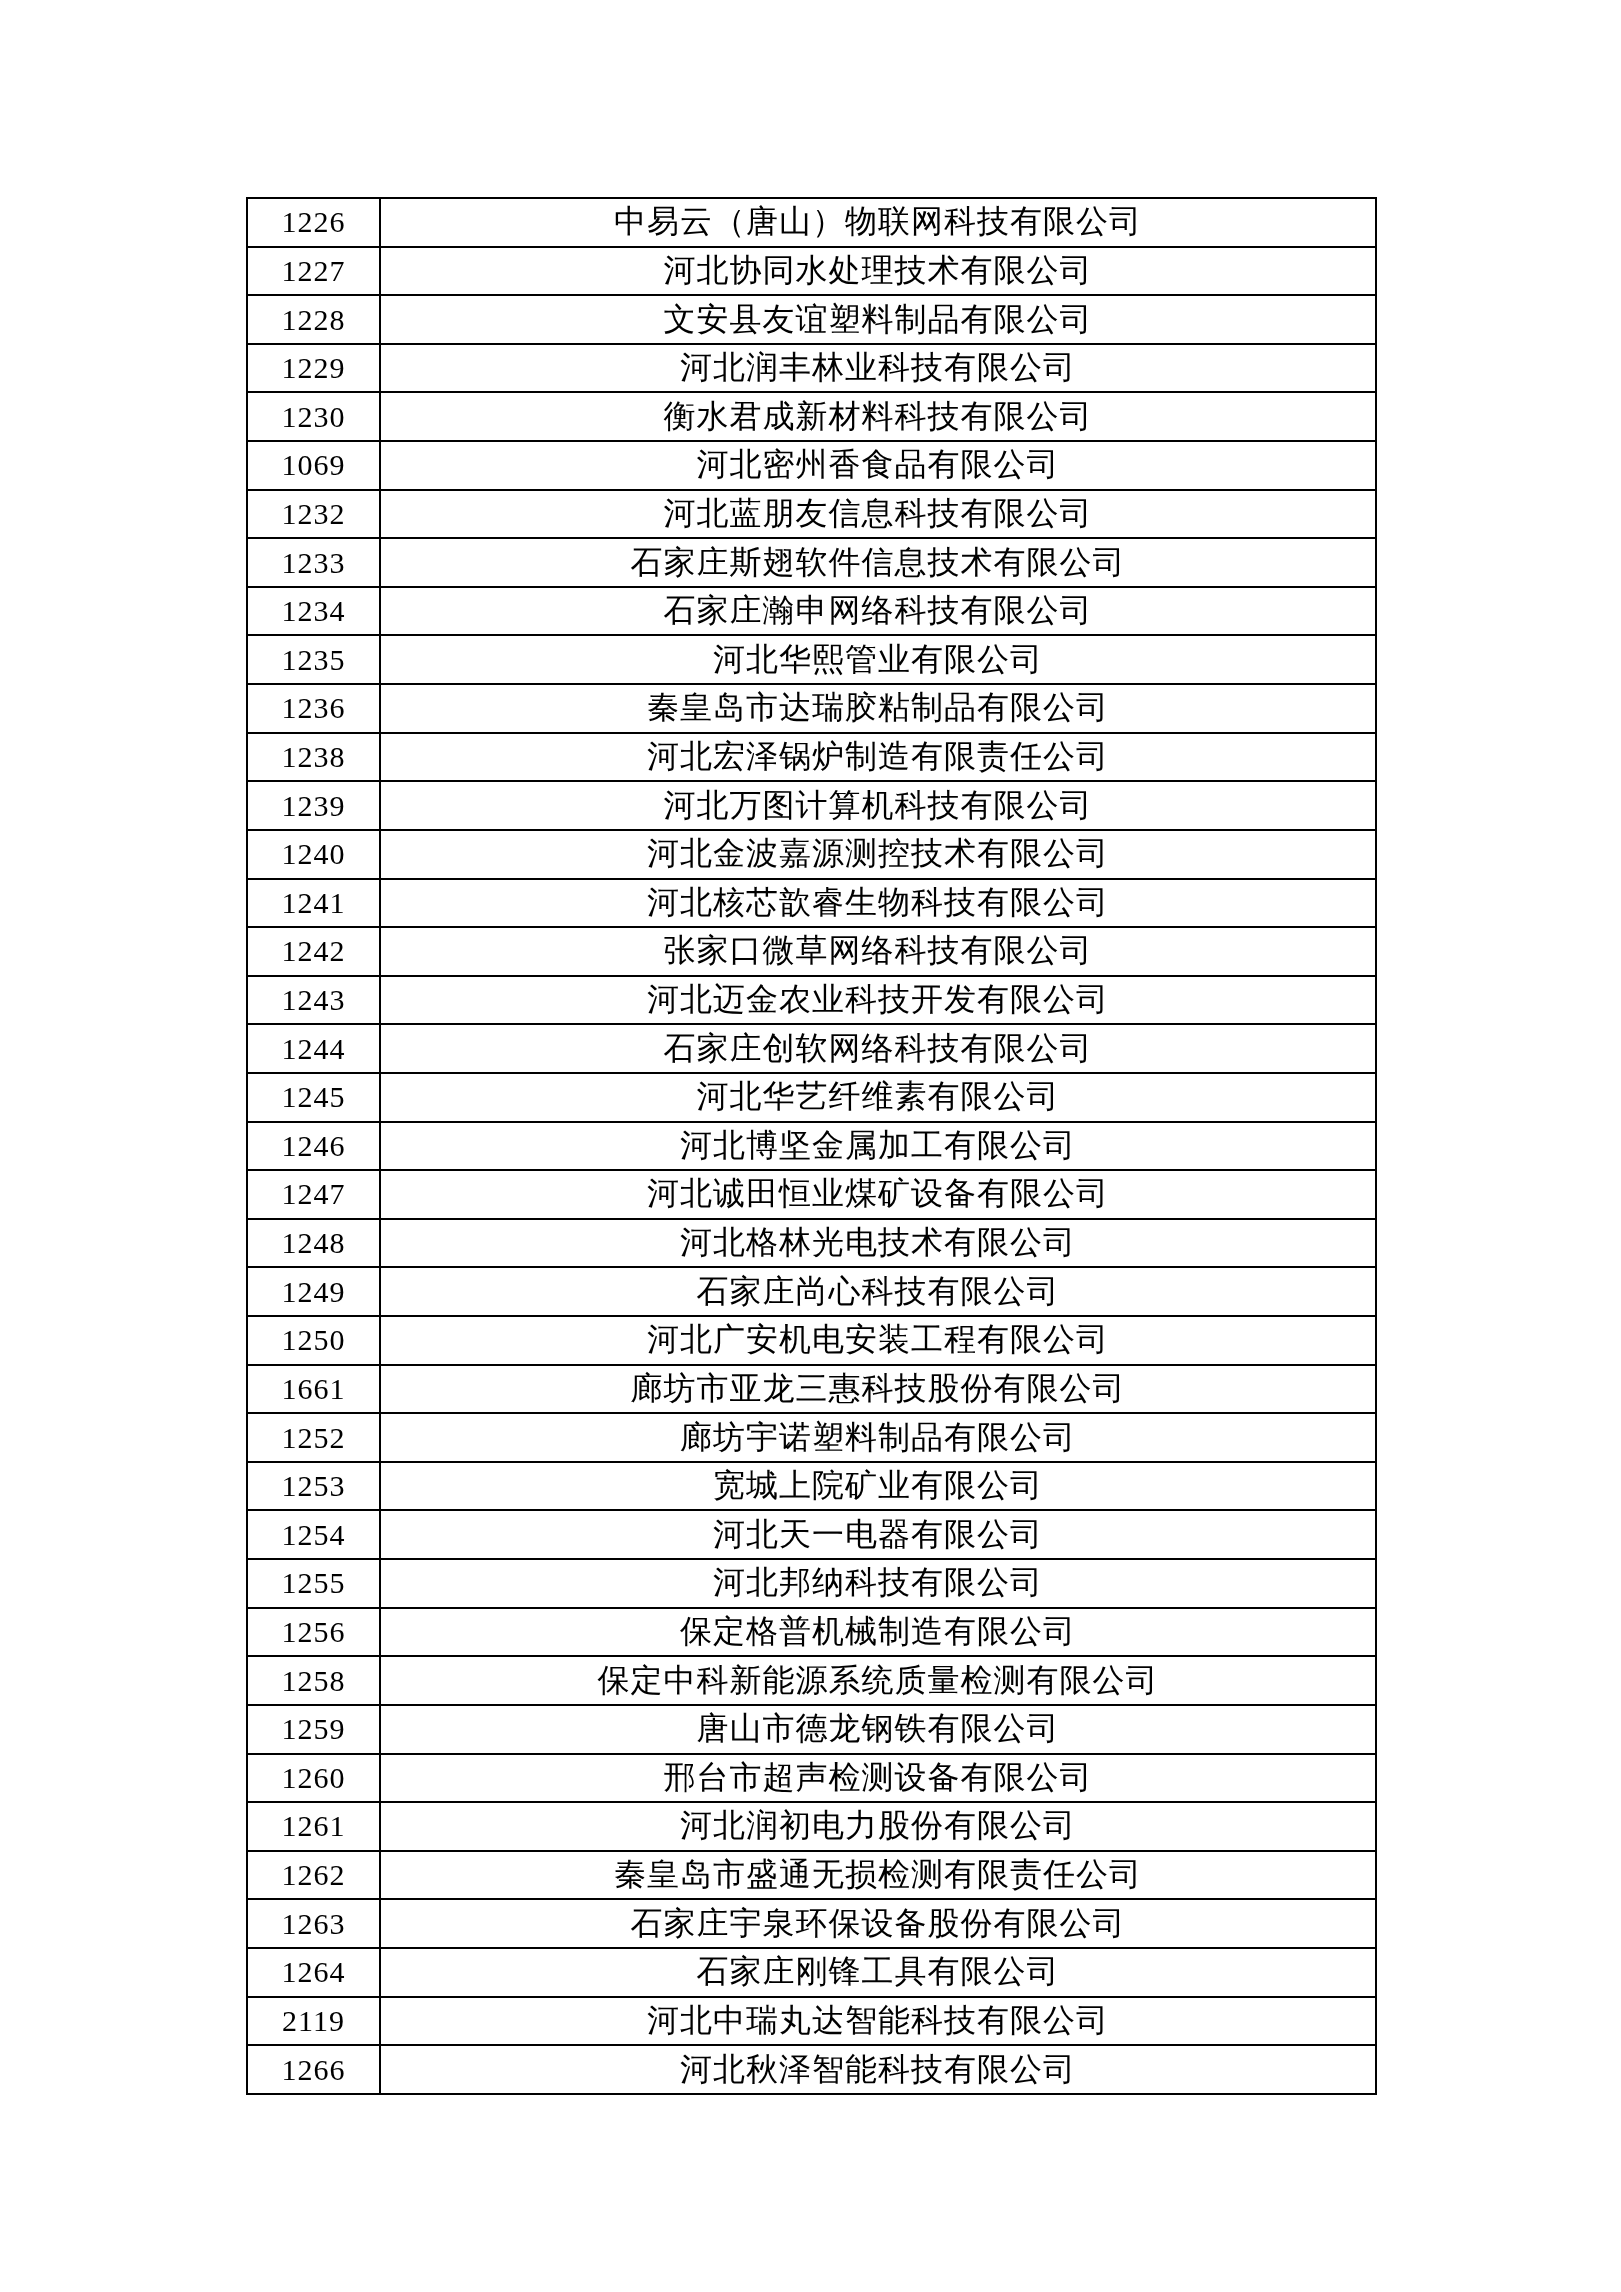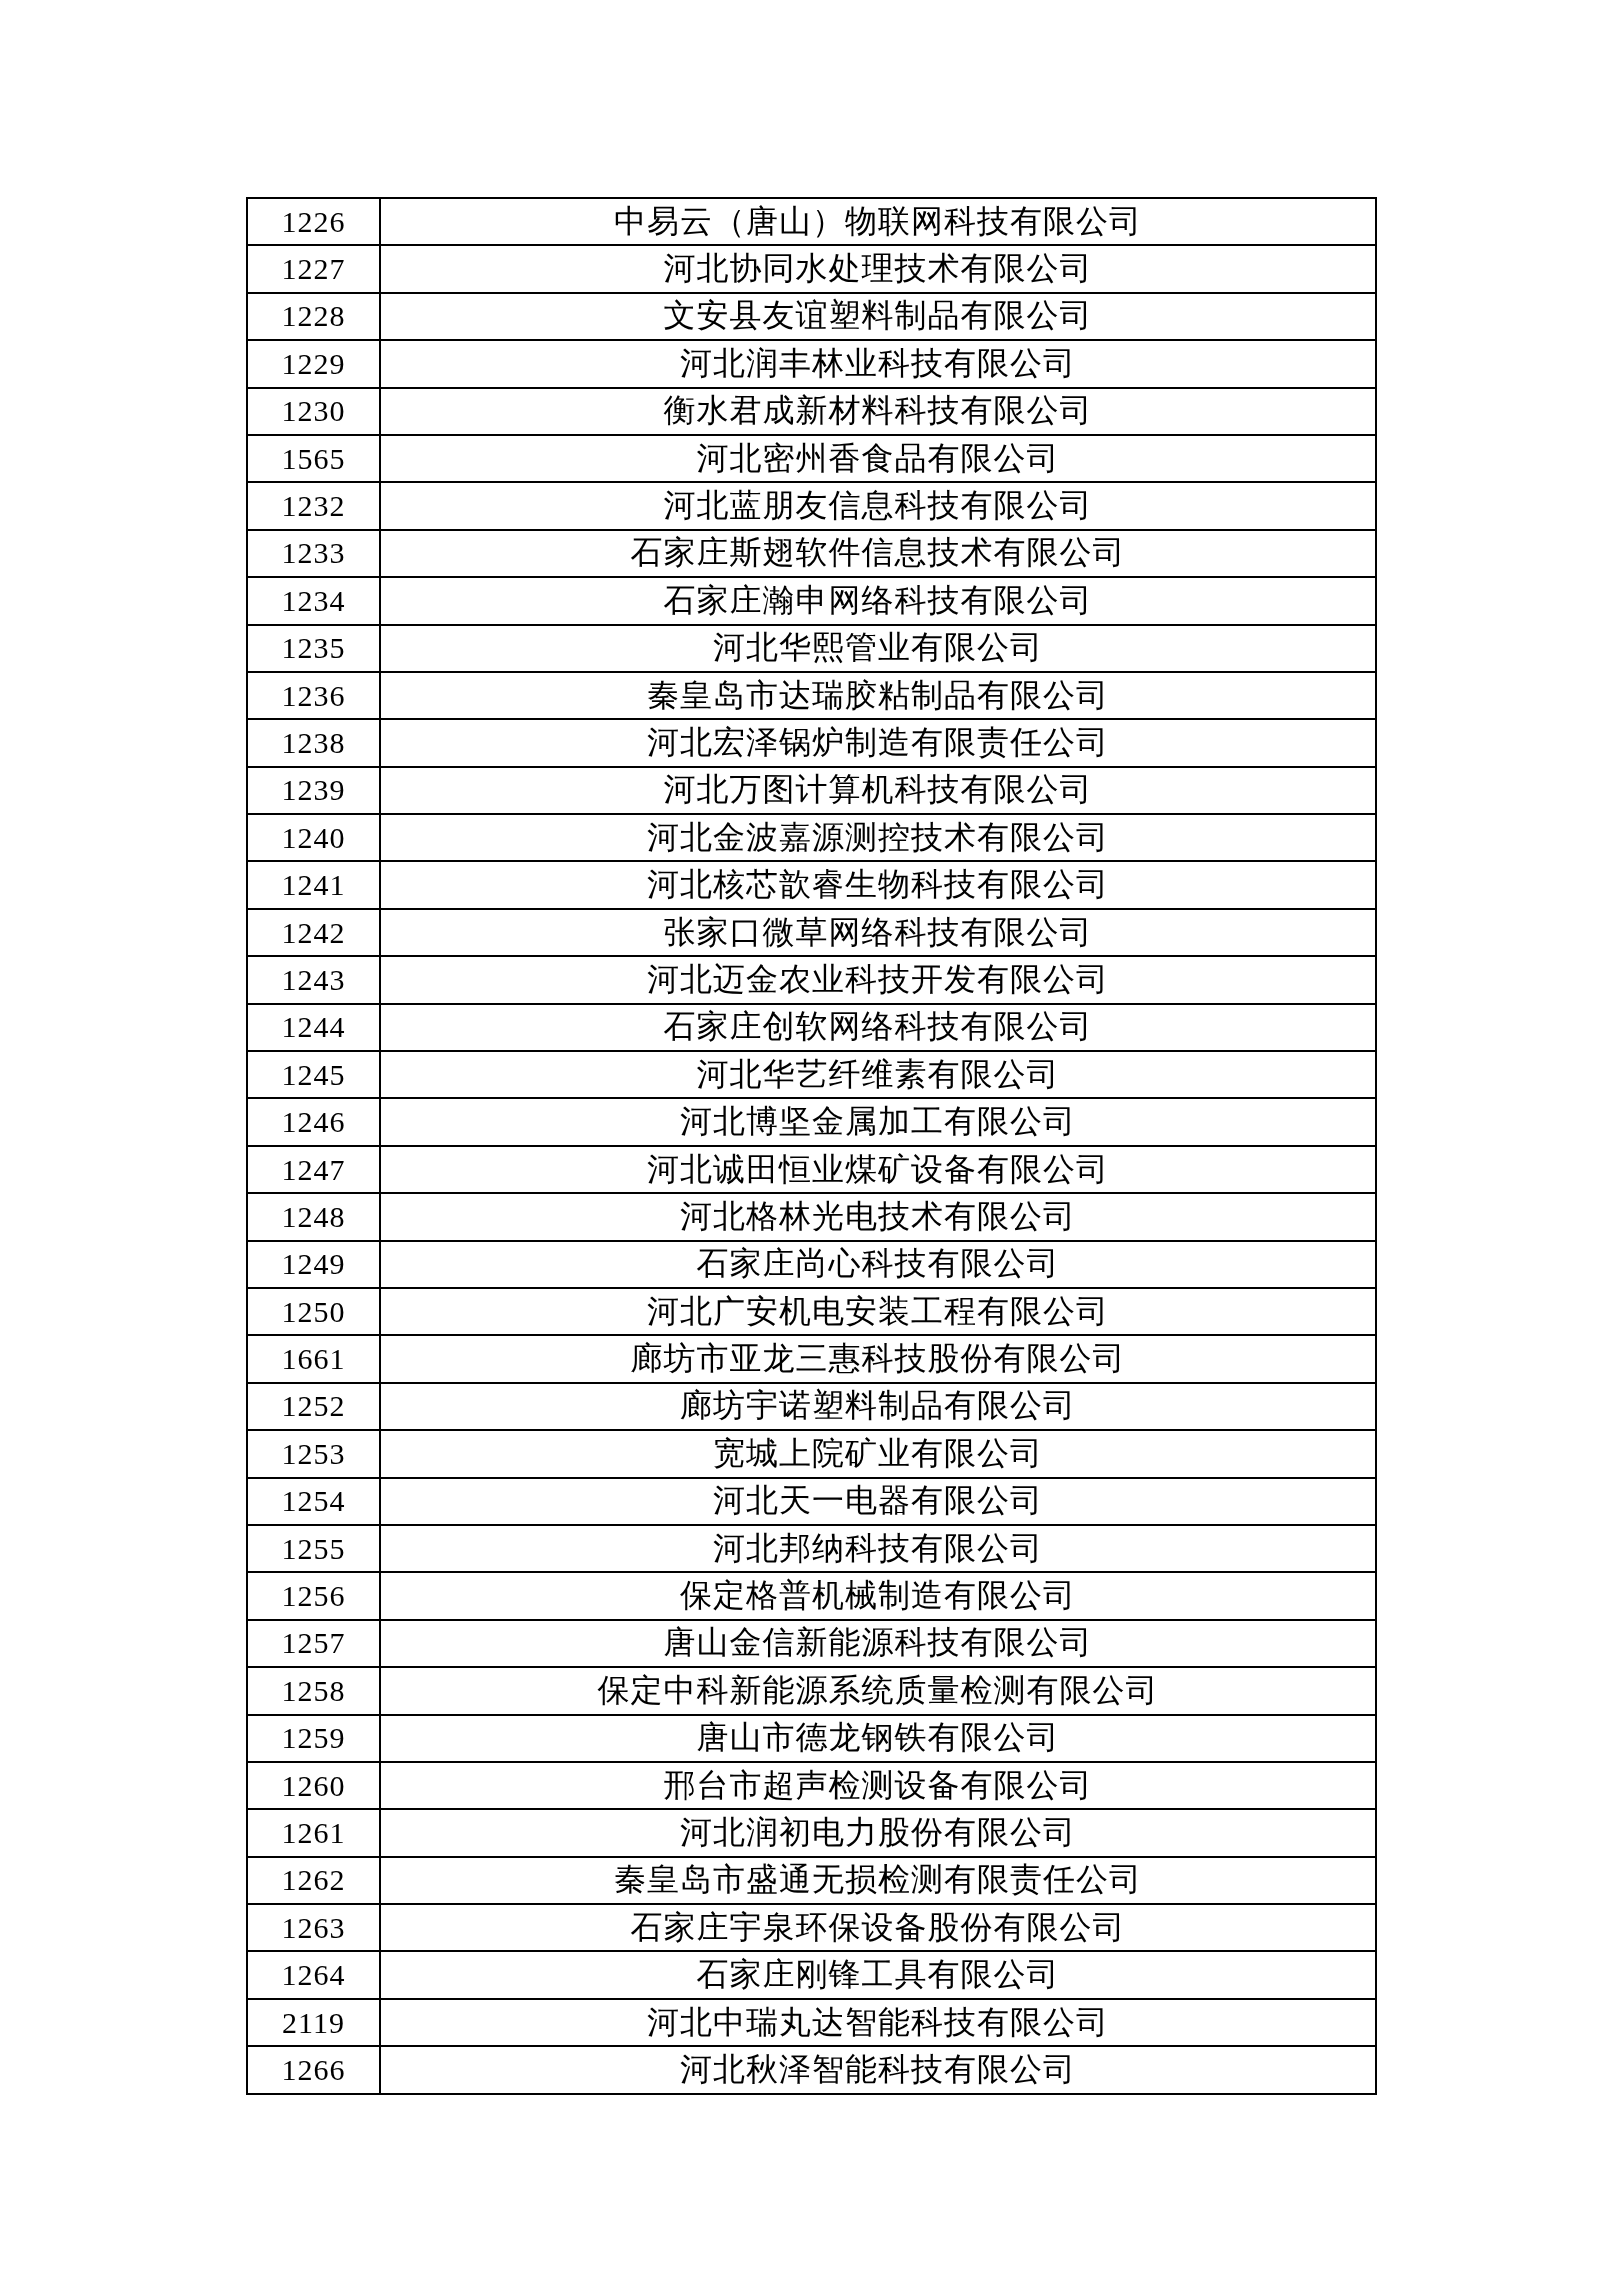--- a/index.html
+++ b/index.html
@@ -68,21 +68,21 @@
         </tr>
         <tr>
           <td class="cell-index">1229</td>
           <td class="cell-company">河北润丰林业科技有限公司</td>
         </tr>
         <tr>
           <td class="cell-index">1230</td>
           <td class="cell-company">衡水君成新材料科技有限公司</td>
         </tr>
         <tr>
-          <td class="cell-index">1565</td>
+          <td class="cell-index">1069</td>
           <td class="cell-company">河北密州香食品有限公司</td>
         </tr>
         <tr>
           <td class="cell-index">1232</td>
           <td class="cell-company">河北蓝朋友信息科技有限公司</td>
         </tr>
         <tr>
           <td class="cell-index">1233</td>
           <td class="cell-company">石家庄斯翅软件信息技术有限公司</td>
         </tr>
@@ -166,24 +166,20 @@
           <td class="cell-index">1254</td>
           <td class="cell-company">河北天一电器有限公司</td>
         </tr>
         <tr>
           <td class="cell-index">1255</td>
           <td class="cell-company">河北邦纳科技有限公司</td>
         </tr>
         <tr>
           <td class="cell-index">1256</td>
           <td class="cell-company">保定格普机械制造有限公司</td>
-        </tr>
-        <tr>
-          <td class="cell-index">1257</td>
-          <td class="cell-company">唐山金信新能源科技有限公司</td>
         </tr>
         <tr>
           <td class="cell-index">1258</td>
           <td class="cell-company">保定中科新能源系统质量检测有限公司</td>
         </tr>
         <tr>
           <td class="cell-index">1259</td>
           <td class="cell-company">唐山市德龙钢铁有限公司</td>
         </tr>
         <tr>

